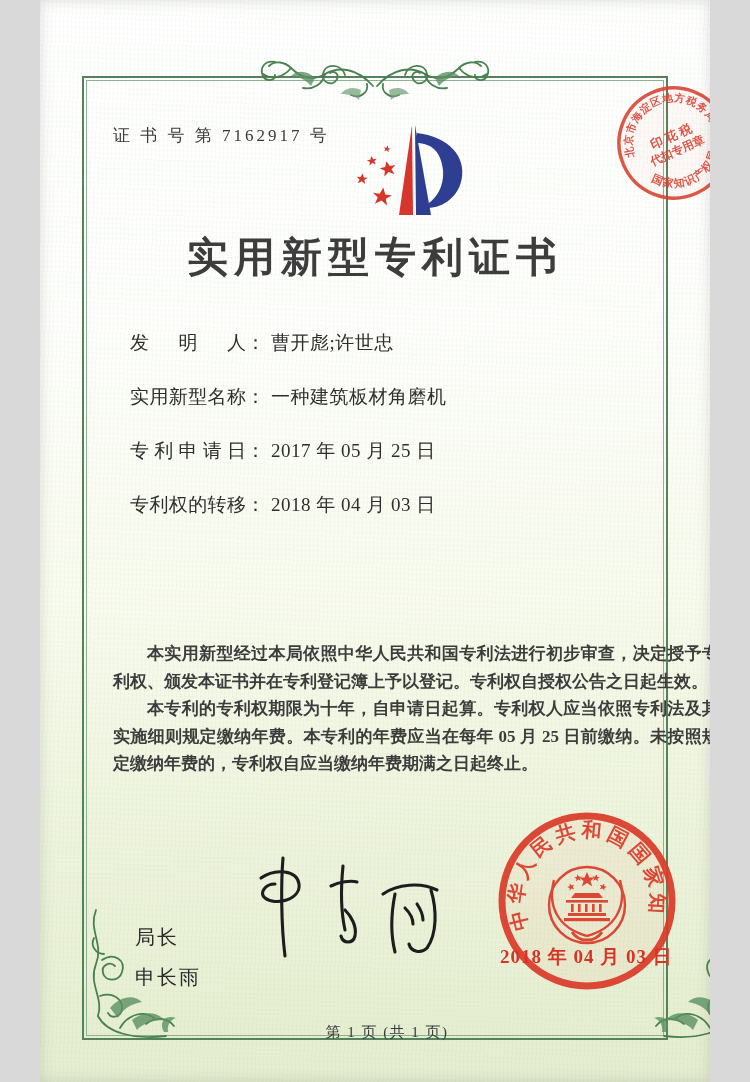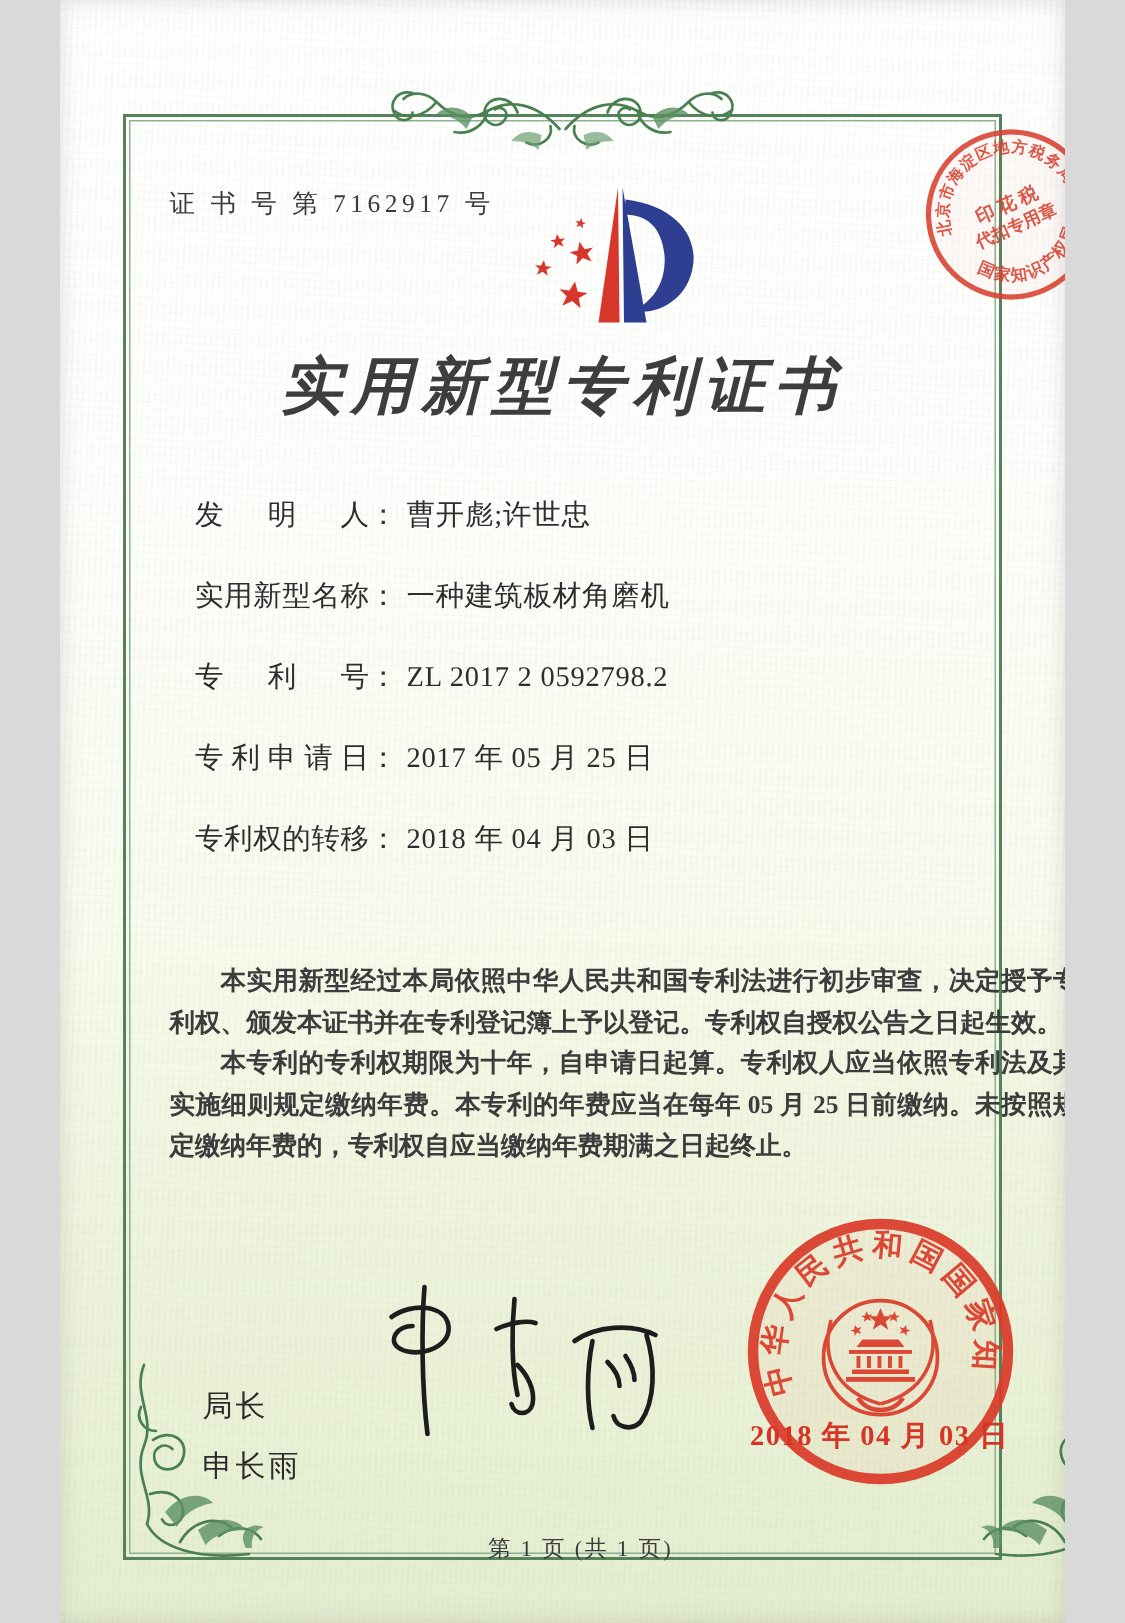--- a/index.html
+++ b/index.html
@@ -16,21 +16,21 @@
   .frame{position:absolute;left:42px;top:76px;right:42px;bottom:42px;border:2.5px solid #54825a;}
   .frame-inner{position:absolute;inset:2px;border:1px solid #8fb094;}
   .ornament-top{position:absolute;left:50%;top:48px;transform:translateX(-50%);}
   .corner-fl{position:absolute;top:908px;}
   .corner-bl{left:40px;}
   .corner-br{left:590px;transform:scaleX(-1);}
   .cert-no{position:absolute;left:73px;top:124px;font-size:17px;letter-spacing:3px;color:#3a3a3a;}
   .cnipa-logo{position:absolute;left:310px;top:120px;}
   .title{
     position:absolute;left:50%;top:230px;transform:translateX(-50%);
-    font-size:41px;font-weight:600;letter-spacing:6px;white-space:nowrap;color:#3d3d3d;font-style:italic;
+    font-size:41px;font-weight:600;letter-spacing:6px;white-space:nowrap;color:#3d3d3d;
   }
   .fields{position:absolute;left:90px;top:330px;width:580px;}
   .field-row{height:23px;margin-bottom:31px;font-size:19px;color:#2e2e2e;white-space:nowrap;}
   .flabel{display:inline-block;width:116px;text-align:justify;text-align-last:justify;vertical-align:top;}
   .fcolon{display:inline-block;margin-right:6px;}
   .fvalue{letter-spacing:.5px;}
   .body-text{position:absolute;left:73px;top:640px;width:606px;font-size:17px;line-height:27.5px;
     color:#3c3c3c;text-align:justify;}
   .body-text p{margin:0;text-indent:2em;font-weight:bold;}
   .signer{position:absolute;left:95px;top:884px;font-family:"Liberation Sans","DejaVu Sans",sans-serif;
@@ -126,23 +126,20 @@
   </svg>
 
   <div class="title">实用新型专利证书</div>
 
   <div class="fields">
     <div class="field-row">
       <span class="flabel">发明人</span><span class="fcolon">：</span><span class="fvalue">曹开彪;许世忠</span>
     </div>
     <div class="field-row">
       <span class="flabel">实用新型名称</span><span class="fcolon">：</span><span class="fvalue">一种建筑板材角磨机</span>
-    </div>
-    <div class="field-row">
-      <span class="flabel">专利号</span><span class="fcolon">：</span><span class="fvalue">ZL 2017 2 0592798.2</span>
     </div>
     <div class="field-row">
       <span class="flabel">专利申请日</span><span class="fcolon">：</span><span class="fvalue">2017 年 05 月 25 日</span>
     </div>
     <div class="field-row">
       <span class="flabel">专利权的转移</span><span class="fcolon">：</span><span class="fvalue">2018 年 04 月 03 日</span>
     </div>
   </div>
 
   <div class="body-text">

